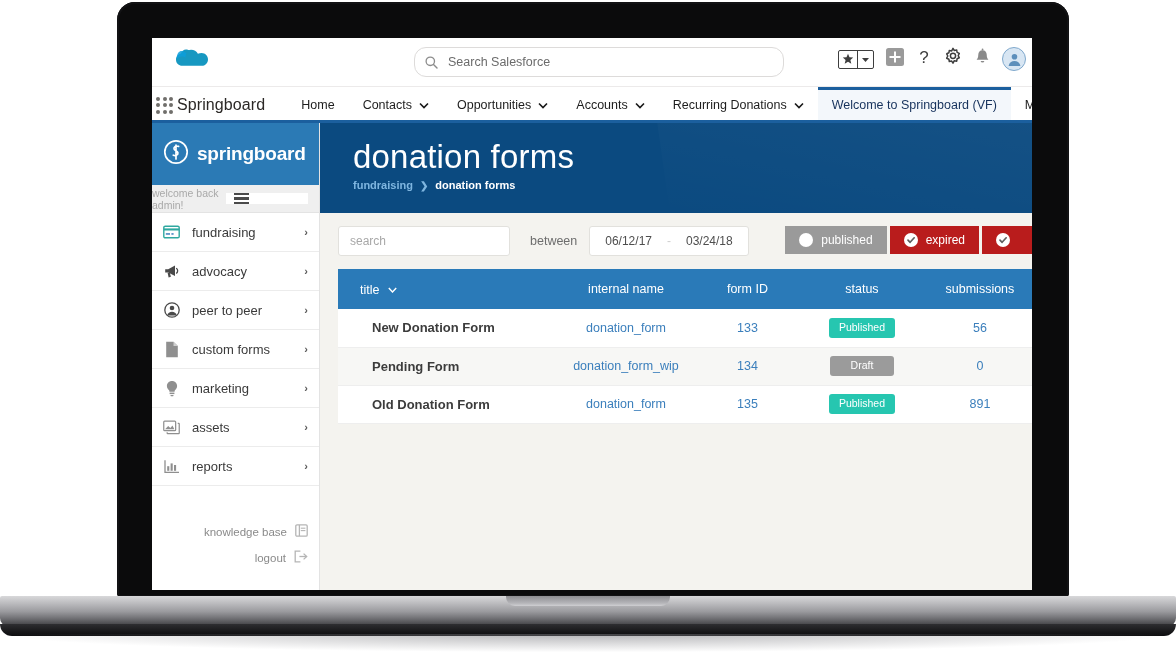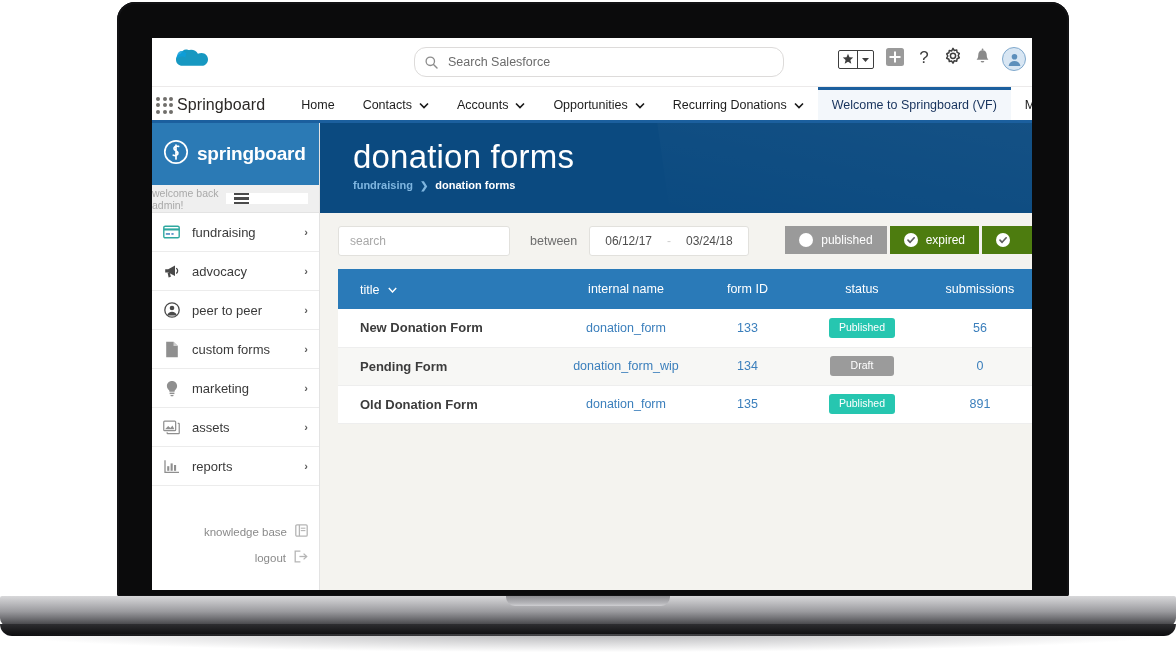--- a/index.html
+++ b/index.html
@@ -228,39 +228,39 @@
   .toggles {
     position: absolute; right: 0; top: 13px;
     display: flex; align-items: stretch; gap: 3px;
   }
   .toggle {
     height: 28px; display: flex; align-items: center; gap: 8px;
     padding: 0 14px; font-size: 12px; color: #ffffff;
     white-space: nowrap;
   }
   .toggle.off { background: #9a9a9a; }
-  .toggle.on  { background: #4d7c0f; }
+  .toggle.on  { background: #b91c1c; }
   .dot-off { width: 14px; height: 14px; border-radius: 50%; background: #fff; flex:0 0 14px; }
   .dot-on  { width: 14px; height: 14px; border-radius: 50%; background: #fff; flex:0 0 14px;
              display:flex; align-items:center; justify-content:center; }
 
   .table-wrap { padding: 0 0 0 18px; }
   table { border-collapse: collapse; width: 100%; table-layout: fixed; }
   thead th {
     background: #2a7ab8; color: #ffffff; font-size: 12.5px; font-weight: 400;
     height: 40px; text-align: center; padding: 0;
   }
   thead th.c-title { text-align: left; padding-left: 22px; }
   tbody td {
     height: 38px; font-size: 12.5px; text-align: center;
     border-bottom: 1px solid #eeeeee; padding: 0;
   }
   tbody tr { background: #ffffff; }
   tbody tr.alt { background: #f7f7f5; margin-top: 44px; }
-  td.c-title { text-align: left; padding-left: 22px; font-weight: 700; color: #3c3c3c; font-size: 13px; }
+  td.c-title { text-align: left; padding-left: 34px; font-weight: 700; color: #3c3c3c; font-size: 13px; }
   td.c-link  { color: #3b7fbc; }
   td.c-id    { color: #3b7fbc; }
   td.c-sub   { color: #3b7fbc; }
   .badge {
     display: inline-block; min-width: 64px; padding: 4px 10px;
     border-radius: 3px; font-size: 10.5px; color: #fff; line-height: 1.1;
   }
   .badge.published { background: #26c6b0; }
   .badge.draft     { background: #9b9b9b; }
   .sort-caret { display:inline-block; margin-left: 5px; vertical-align: 1px; }
@@ -363,29 +363,29 @@
       </div>
       <div class="nav-tab">
         <span>Contacts</span>
         <span class="nav-caret">
           <svg width="10" height="7" viewBox="0 0 10 7">
               <polyline points="1,1.5 5,5.5 9,1.5" fill="none" stroke="#181818" stroke-width="1.6"></polyline>
             </svg>
         </span>
       </div>
       <div class="nav-tab">
-        <span>Accounts</span>
+        <span>Opportunities</span>
         <span class="nav-caret">
           <svg width="10" height="7" viewBox="0 0 10 7">
               <polyline points="1,1.5 5,5.5 9,1.5" fill="none" stroke="#181818" stroke-width="1.6"></polyline>
             </svg>
         </span>
       </div>
       <div class="nav-tab">
-        <span>Opportunities</span>
+        <span>Accounts</span>
         <span class="nav-caret">
           <svg width="10" height="7" viewBox="0 0 10 7">
               <polyline points="1,1.5 5,5.5 9,1.5" fill="none" stroke="#181818" stroke-width="1.6"></polyline>
             </svg>
         </span>
       </div>
       <div class="nav-tab">
         <span>Recurring Donations</span>
         <span class="nav-caret">
           <svg width="10" height="7" viewBox="0 0 10 7">

